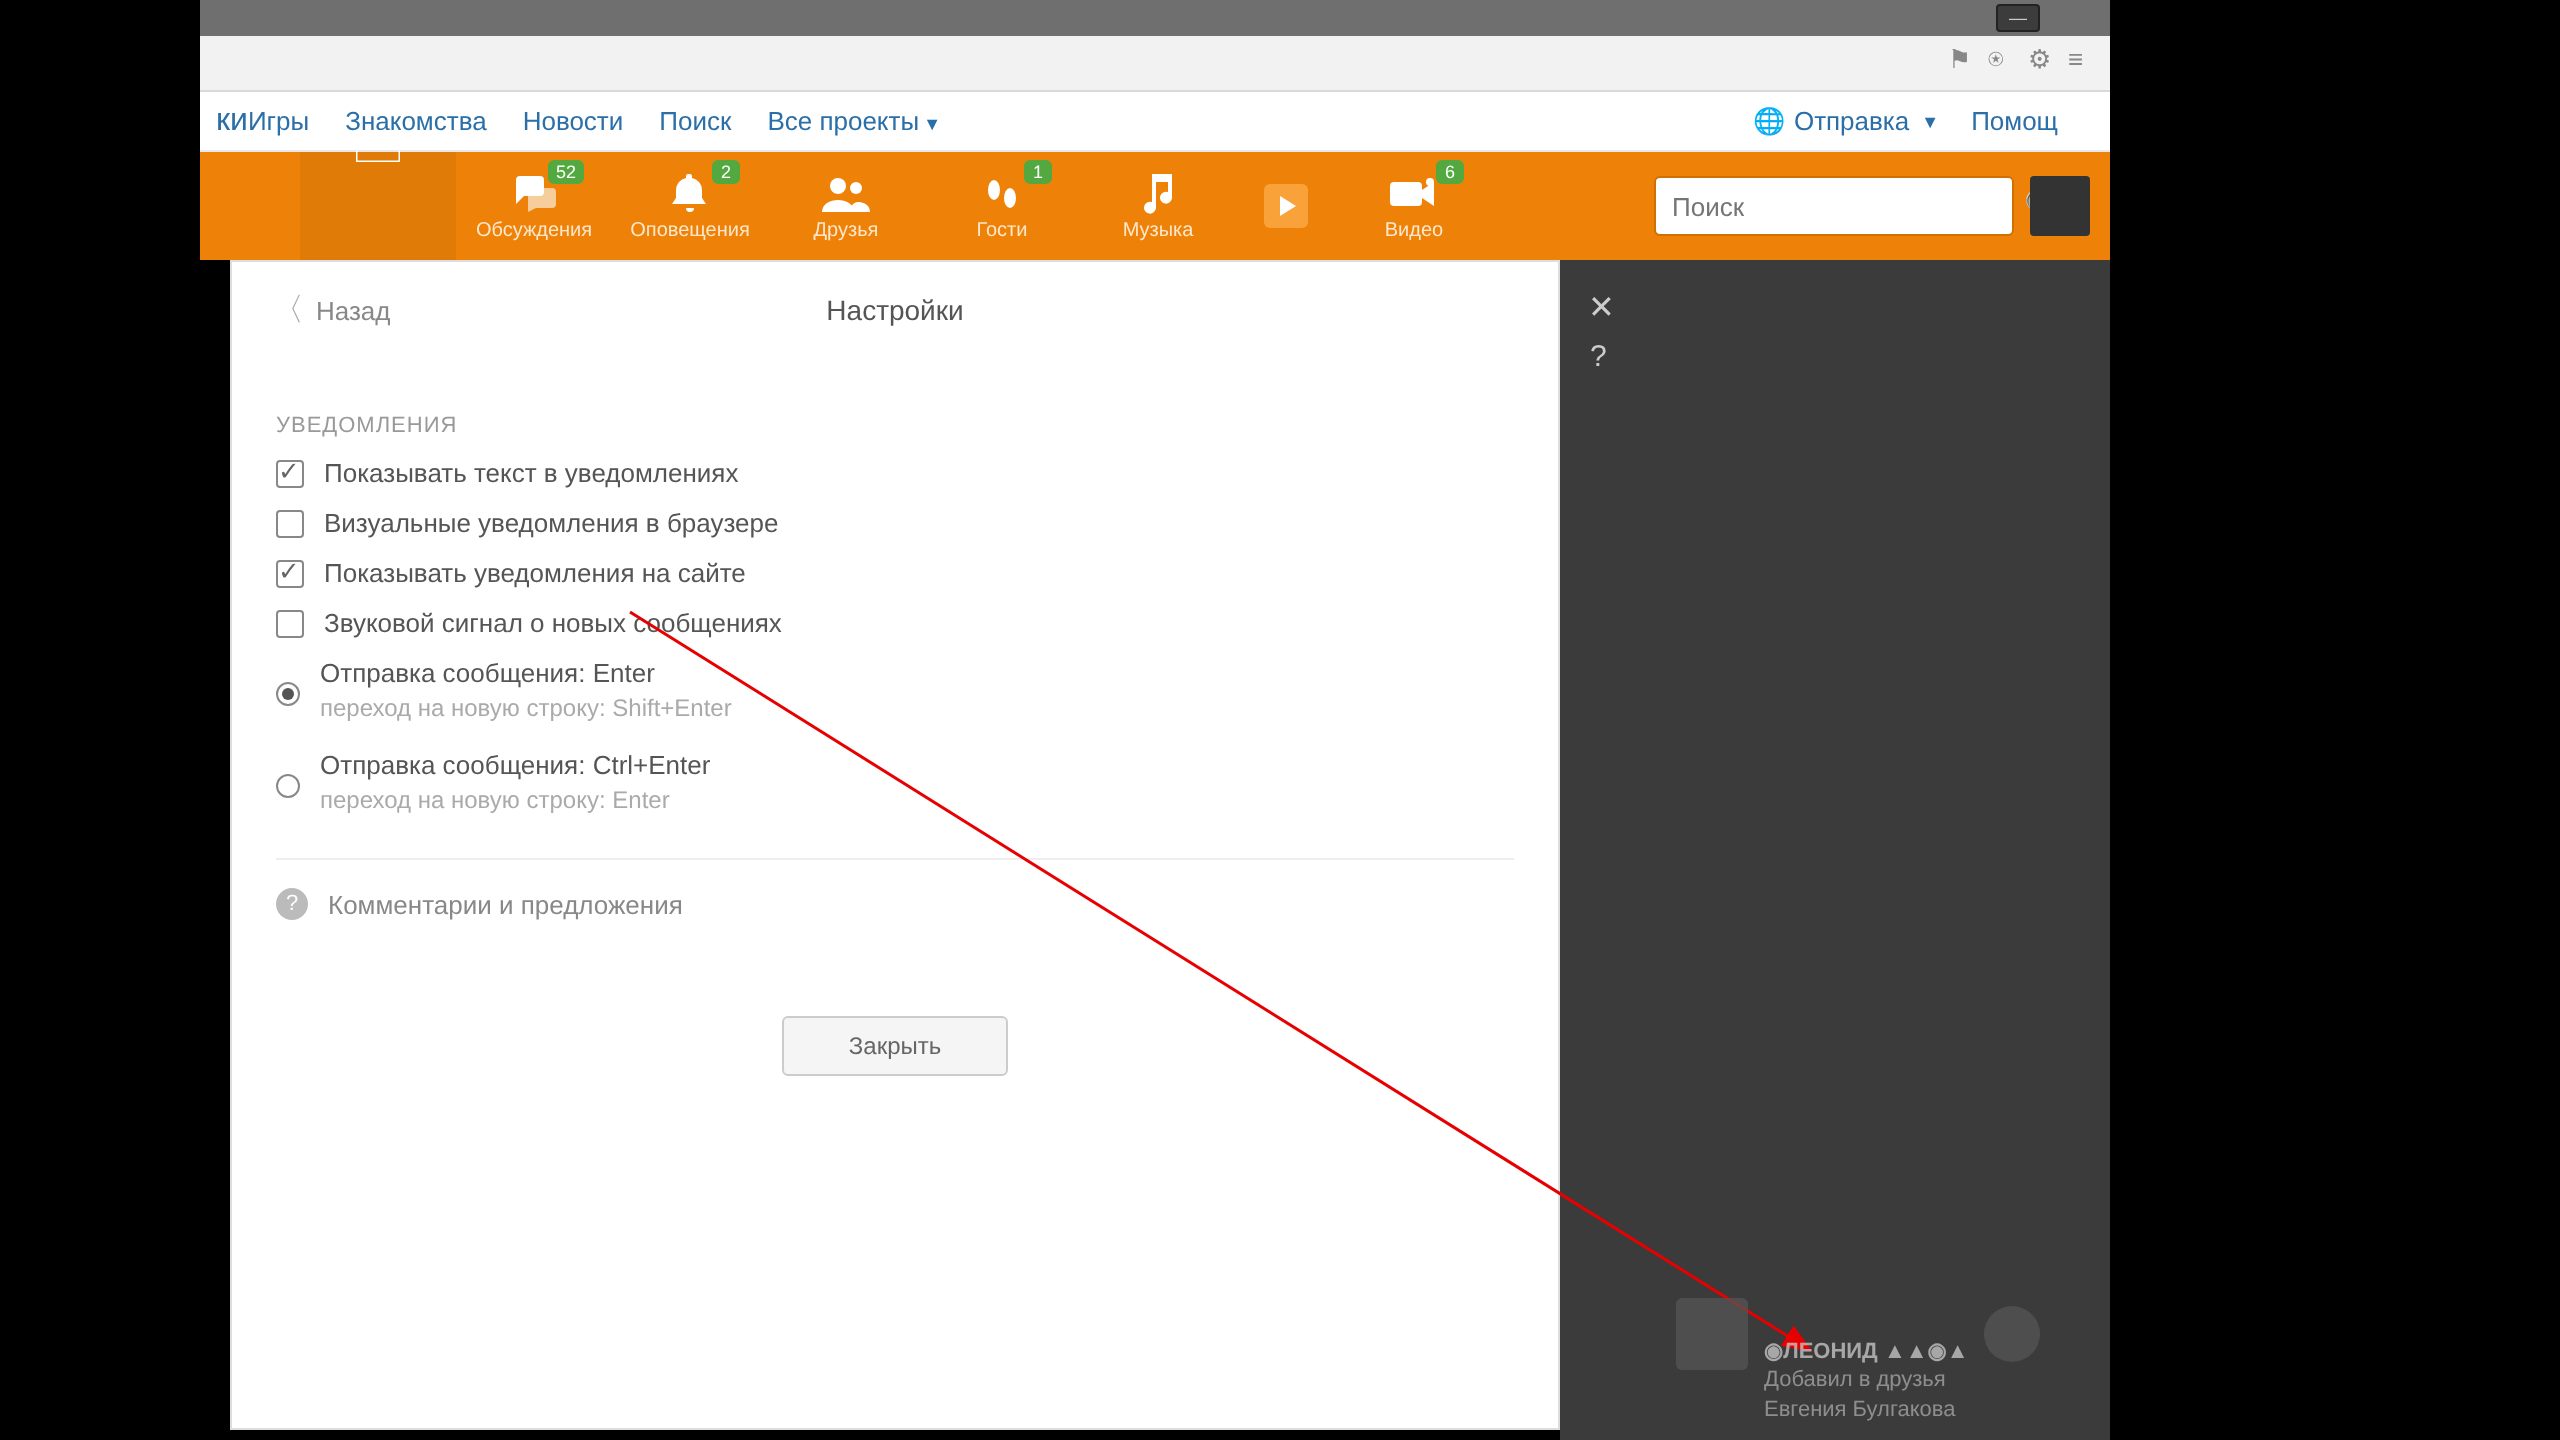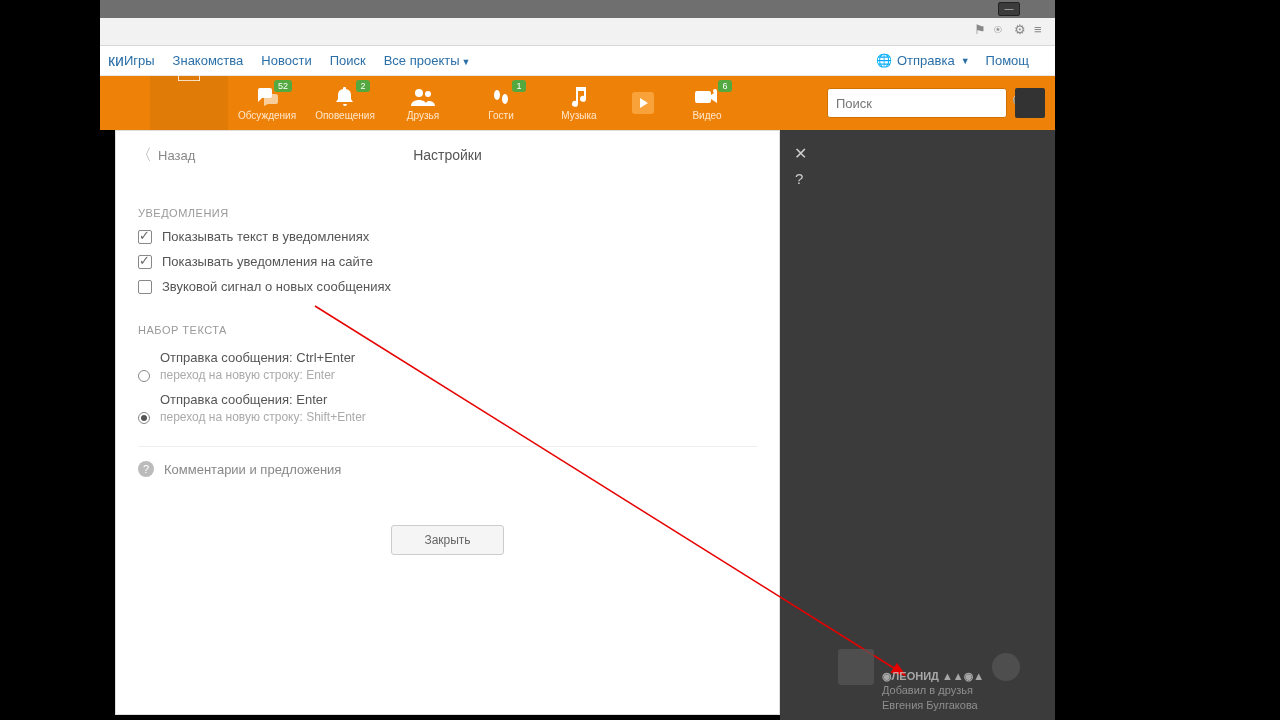--- a/index.html
+++ b/index.html
@@ -38,21 +38,21 @@
   .dark-help  { position: absolute; top: 40px; left: 15px; color: #ccc; font-size: 15px; cursor: pointer; }
 
   .panel { position: absolute; left: 115px; top: 130px; width: 665px; height: 585px; background: #fff; border: 1px solid #ddd; }
   .panel-head { height: 48px; border-bottom: 0; display: flex; align-items: center; padding: 0 20px; }
   .back { display: flex; align-items: center; gap: 6px; color: #888; font-size: 13px; cursor: pointer; }
   .back-chevron { font-size: 16px; color: #aaa; }
   .panel-title { position: absolute; left: 50%; transform: translateX(-50%); color: #555; font-size: 14px; }
 
   .panel-body { padding: 10px 22px 0 22px; }
   .section-title { color: #999; font-size: 11px; letter-spacing: 0.5px; margin: 18px 0 10px 0; }
-  .opt { display: flex; align-items: flex-end; gap: 10px; margin-bottom: 10px; }
+  .opt { display: flex; align-items: center; gap: 10px; margin-bottom: 10px; }
   .opt .box { width: 14px; height: 14px; border: 1.5px solid #888; border-radius: 2px; flex-shrink: 0; margin-top: 1px; position: relative; cursor: pointer; }
   .opt .box.checked::after { content: "✓"; position: absolute; left: 0; top: -3px; font-size: 13px; color: #666; }
   .opt .radio { width: 12px; height: 12px; border: 1.5px solid #888; border-radius: 50%; flex-shrink: 0; margin-top: 3px; position: relative; cursor: pointer; }
   .opt .radio.checked::after { content: ""; position: absolute; left: 2px; top: 2px; width: 6px; height: 6px; background: #555; border-radius: 50%; }
   .opt .text { font-size: 13px; color: #555; }
   .opt .sub { font-size: 12px; color: #aaa; margin-top: 3px; }
 
   .divider { height: 1px; background: #eee; margin: 22px 0 14px 0; }
 
   .feedback-row { display: flex; align-items: center; gap: 10px; color: #888; font-size: 13px; cursor: pointer; }
@@ -202,42 +202,45 @@
       <div class="panel-title">Настройки</div>
     </div>
     <div class="panel-body">
       <div class="section-title">УВЕДОМЛЕНИЯ</div>
 
       <div class="opt">
         <div class="box checked"></div>
         <div class="text">Показывать текст в уведомлениях</div>
       </div>
       <div class="opt">
+        <div class="box"></div>
+        <div class="text">Визуальные уведомления в браузере</div>
+      </div>
+      <div class="opt">
         <div class="box checked"></div>
         <div class="text">Показывать уведомления на сайте</div>
       </div>
       <div class="opt">
         <div class="box"></div>
         <div class="text">Звуковой сигнал о новых сообщениях</div>
       </div>
 
-      <div class="section-title" style="margin-top:30px">НАБОР ТЕКСТА</div>
-
+
+      <div class="opt">
+        <div class="radio checked"></div>
+        <div>
+          <div class="text">Отправка сообщения: Enter</div>
+          <div class="sub">переход на новую строку: Shift+Enter</div>
+        </div>
+      </div>
       <div class="opt" style="margin-top:14px">
         <div class="radio"></div>
         <div>
           <div class="text">Отправка сообщения: Ctrl+Enter</div>
           <div class="sub">переход на новую строку: Enter</div>
-        </div>
-      </div>
-      <div class="opt">
-        <div class="radio checked"></div>
-        <div>
-          <div class="text">Отправка сообщения: Enter</div>
-          <div class="sub">переход на новую строку: Shift+Enter</div>
         </div>
       </div>
 
       <div class="divider"></div>
 
       <div class="feedback-row">
         <div class="q-circle">?</div>
         <span>Комментарии и предложения</span>
       </div>
 

